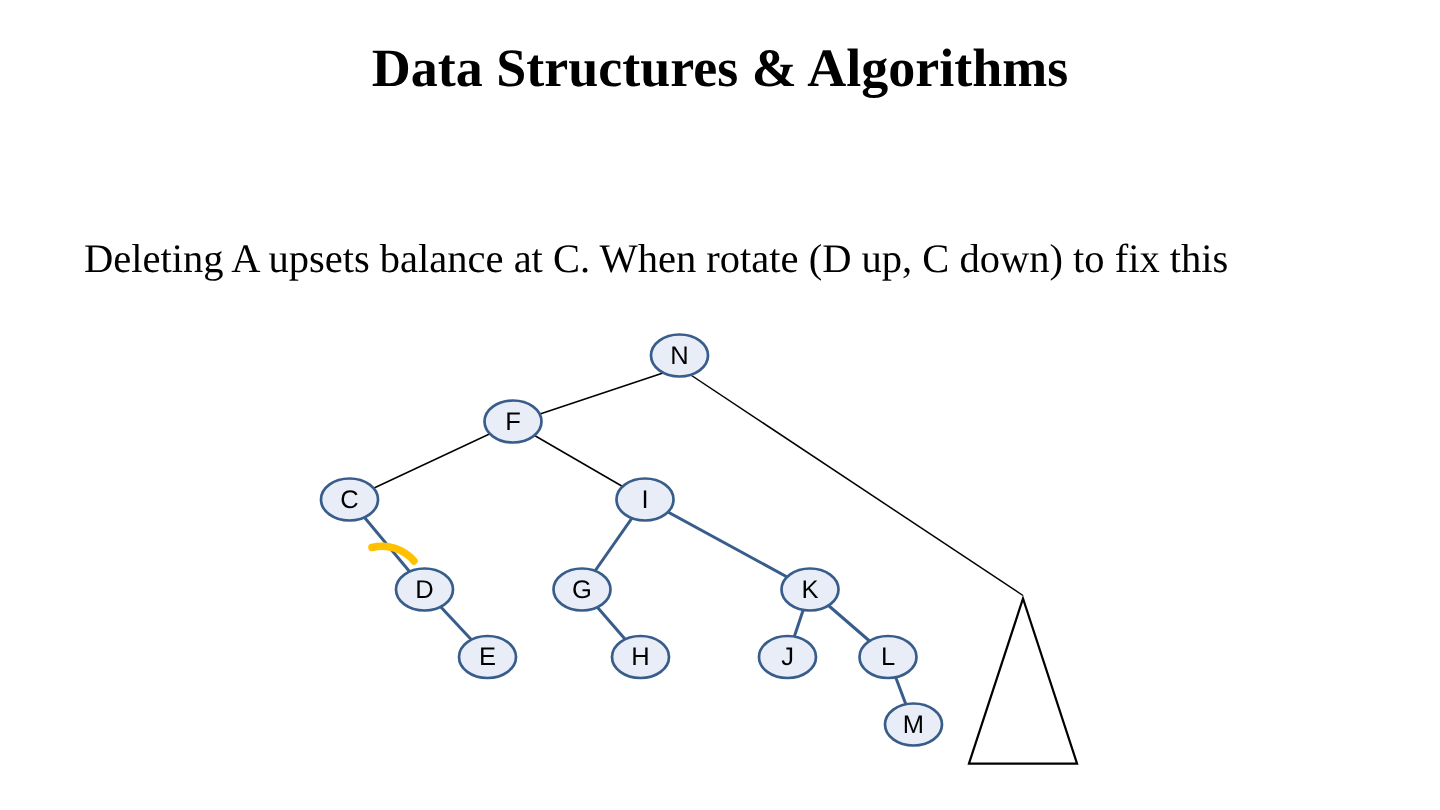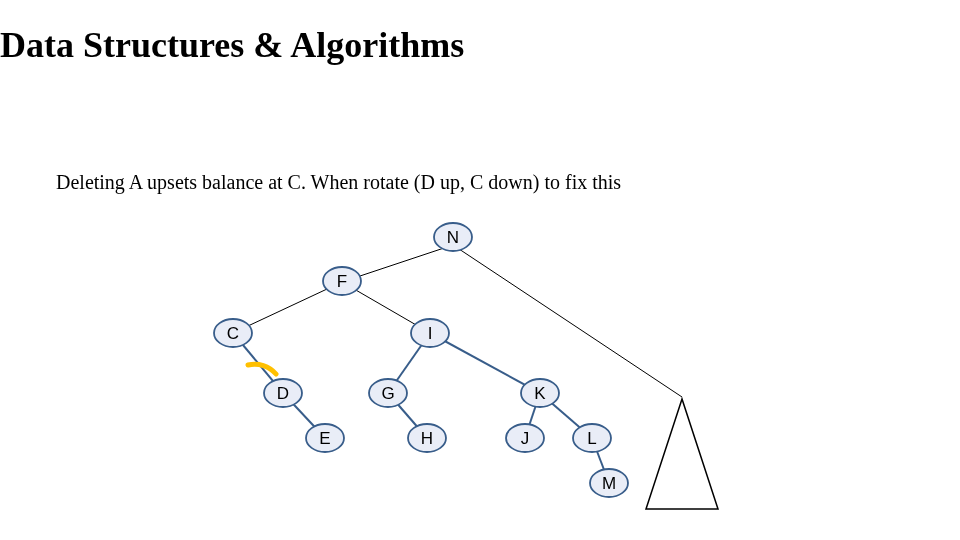--- a/index.html
+++ b/index.html
@@ -1,17 +1,17 @@
 <!DOCTYPE html>
 <html><head>
 <meta charset="utf-8">
 <style>
   html,body{margin:0;padding:0;width:960px;height:540px;background:#fff;font-family:"Times New Roman",Times,serif;color:#000}
-  .title{position:absolute;left:0;right:0;top:24px;text-align:left;font-size:36px;font-weight:700}
-  .subtitle{position:absolute;left:56px;top:171px;font-size:20px}
+  .title{position:absolute;left:0;right:0;top:24px;text-align:center;font-size:36px;font-weight:700}
+  .subtitle{position:absolute;left:56px;top:157px;font-size:27px}
   svg{position:absolute;left:0;top:0}
   .node ellipse{fill:#e9edf7;stroke:#385d8a;stroke-width:1.8}
   .node text{font-family:Arial,Helvetica,sans-serif;font-size:17px;text-anchor:middle;dominant-baseline:central}
   .edge{stroke:#000;stroke-width:1;fill:none}
   .edge-light{stroke:#385d8a;stroke-width:2;fill:none}
   .tri{fill:#fff;stroke:#000;stroke-width:1.5}
   .rot{fill:none;stroke:#ffc000;stroke-width:5;stroke-linecap:round}
 </style>
 </head>
 <body>

